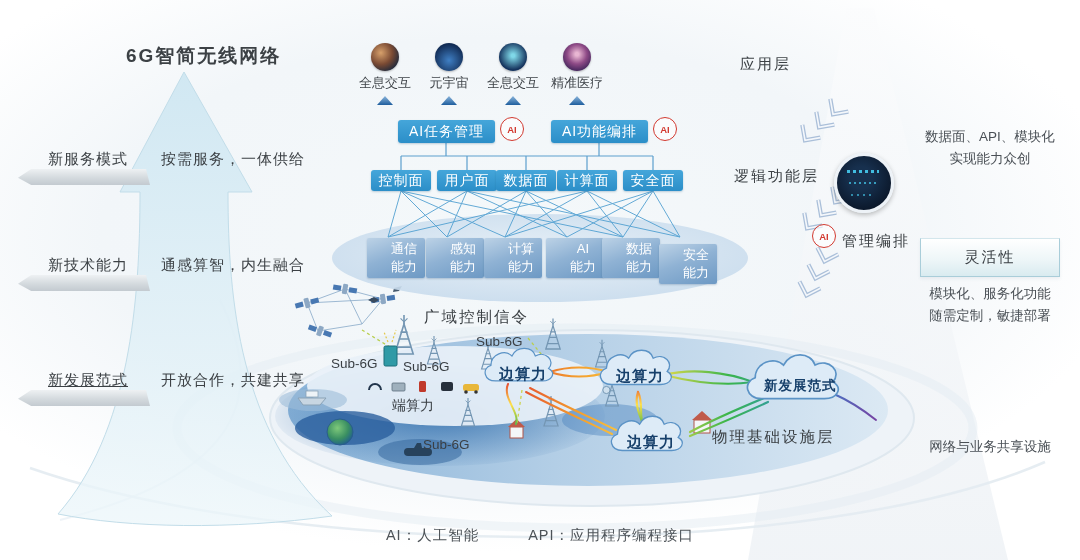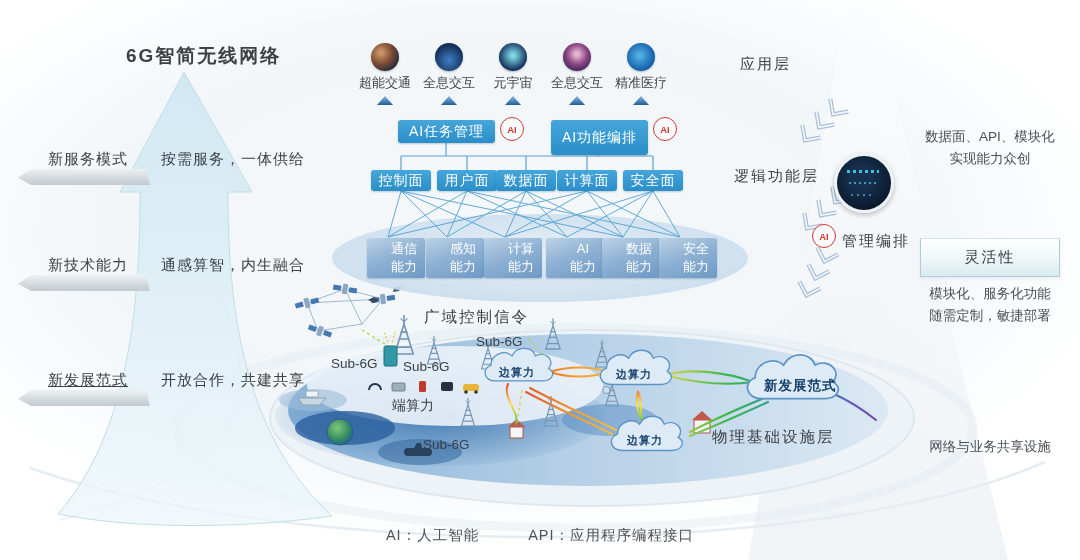--- a/index.html
+++ b/index.html
@@ -52,21 +52,21 @@
 
   
   .panel-box{width:138px;height:37px;border:1px solid #a9cdd9;border-top-color:#d3e6ec;
     background:linear-gradient(180deg,#ffffff 0%,#eef6f8 55%,#d9ebf0 100%);
     display:flex;align-items:center;justify-content:center;font-size:15px;color:#3b4045;letter-spacing:2px;
     box-shadow:0 2px 3px rgba(60,90,110,.08);}
   .panel-desc{width:184px;text-align:center;font-size:13.5px;line-height:1.65;color:#4a5056;}
 
   
   .infra-label{font-size:13.5px;color:#3a3f44;white-space:nowrap;}
-  .cloud-label{font-size:11px;font-weight:bold;color:#17406b;white-space:nowrap;letter-spacing:1px;}
+  .cloud-label{font-size:15px;font-weight:bold;color:#17406b;white-space:nowrap;letter-spacing:1px;}
   .big-label{font-size:15.5px;color:#3c4145;letter-spacing:2px;white-space:nowrap;}
 
   .footnote{width:1080px;text-align:center;font-size:14.5px;color:#4d5358;letter-spacing:1px;}
   .footnote span{margin:0 22px;}
 </style>
 </head>
 <body>
 
 <div class="canvas">
 
@@ -272,25 +272,20 @@
 
   <div class="abs row-label" style="left:48px;top:256px;">新技术能力</div>
   <div class="abs row-desc" style="left:161px;top:256px;">通感算智，内生融合</div>
   <div class="abs slab" style="left:18px;top:275px;"></div>
 
   <div class="abs row-label" style="left:48px;top:371px;text-decoration:underline;">新发展范式</div>
   <div class="abs row-desc" style="left:161px;top:371px;">开放合作，共建共享</div>
   <div class="abs slab" style="left:18px;top:390px;"></div>
 
   <div class="abs" style="left:353px;top:43px;display:flex;gap:0;">
-    <div class="app">
-      <div class="app-circle"></div>
-      <div class="app-label">超能交通</div>
-      <div class="app-chevron"></div>
-    </div>
     <div class="app">
       <div class="app-circle"></div>
       <div class="app-label">全息交互</div>
       <div class="app-chevron"></div>
     </div>
     <div class="app">
       <div class="app-circle"></div>
       <div class="app-label">元宇宙</div>
       <div class="app-chevron"></div>
     </div>
@@ -303,21 +298,21 @@
       <div class="app-circle"></div>
       <div class="app-label">精准医疗</div>
       <div class="app-chevron"></div>
     </div>
   </div>
 
   <div class="abs layer-label" style="left:740px;top:55px;">应用层</div>
 
   <div class="abs blue-box" style="left:398px;top:120px;width:97px;height:23px;">AI任务管理</div>
   <div class="abs ai-badge" style="left:500px;top:117px;">AI</div>
-  <div class="abs blue-box" style="left:551px;top:120px;width:97px;height:35px;">AI功能编排</div>
+  <div class="abs blue-box" style="left:551px;top:120px;width:97px;height:23px;">AI功能编排</div>
   <div class="abs ai-badge" style="left:653px;top:117px;">AI</div>
 
   <div class="abs blue-box" style="left:371px;top:170px;width:60px;height:21px;">控制面</div>
   <div class="abs blue-box" style="left:437px;top:170px;width:60px;height:21px;">用户面</div>
   <div class="abs blue-box" style="left:496px;top:170px;width:60px;height:21px;">数据面</div>
   <div class="abs blue-box" style="left:557px;top:170px;width:60px;height:21px;">计算面</div>
   <div class="abs blue-box" style="left:623px;top:170px;width:60px;height:21px;">安全面</div>
 
   <div class="abs cap-box" style="left:367px;top:238px;">
     <span>通信</span>
@@ -332,21 +327,21 @@
     <span>能力</span>
   </div>
   <div class="abs cap-box" style="left:546px;top:238px;">
     <span>AI</span>
     <span>能力</span>
   </div>
   <div class="abs cap-box" style="left:602px;top:238px;">
     <span>数据</span>
     <span>能力</span>
   </div>
-  <div class="abs cap-box" style="left:659px;top:238px;">
+  <div class="abs cap-box" style="left:659px;top:244px;">
     <span>安全</span>
     <span>能力</span>
   </div>
 
   <div class="abs layer-label" style="left:734px;top:167px;">逻辑功能层</div>
   <div class="abs monitor" style="left:834px;top:153px;">
     <div class="marks1"></div>
       <div class="marks2"></div>
       <div class="marks3"></div>
   </div>

